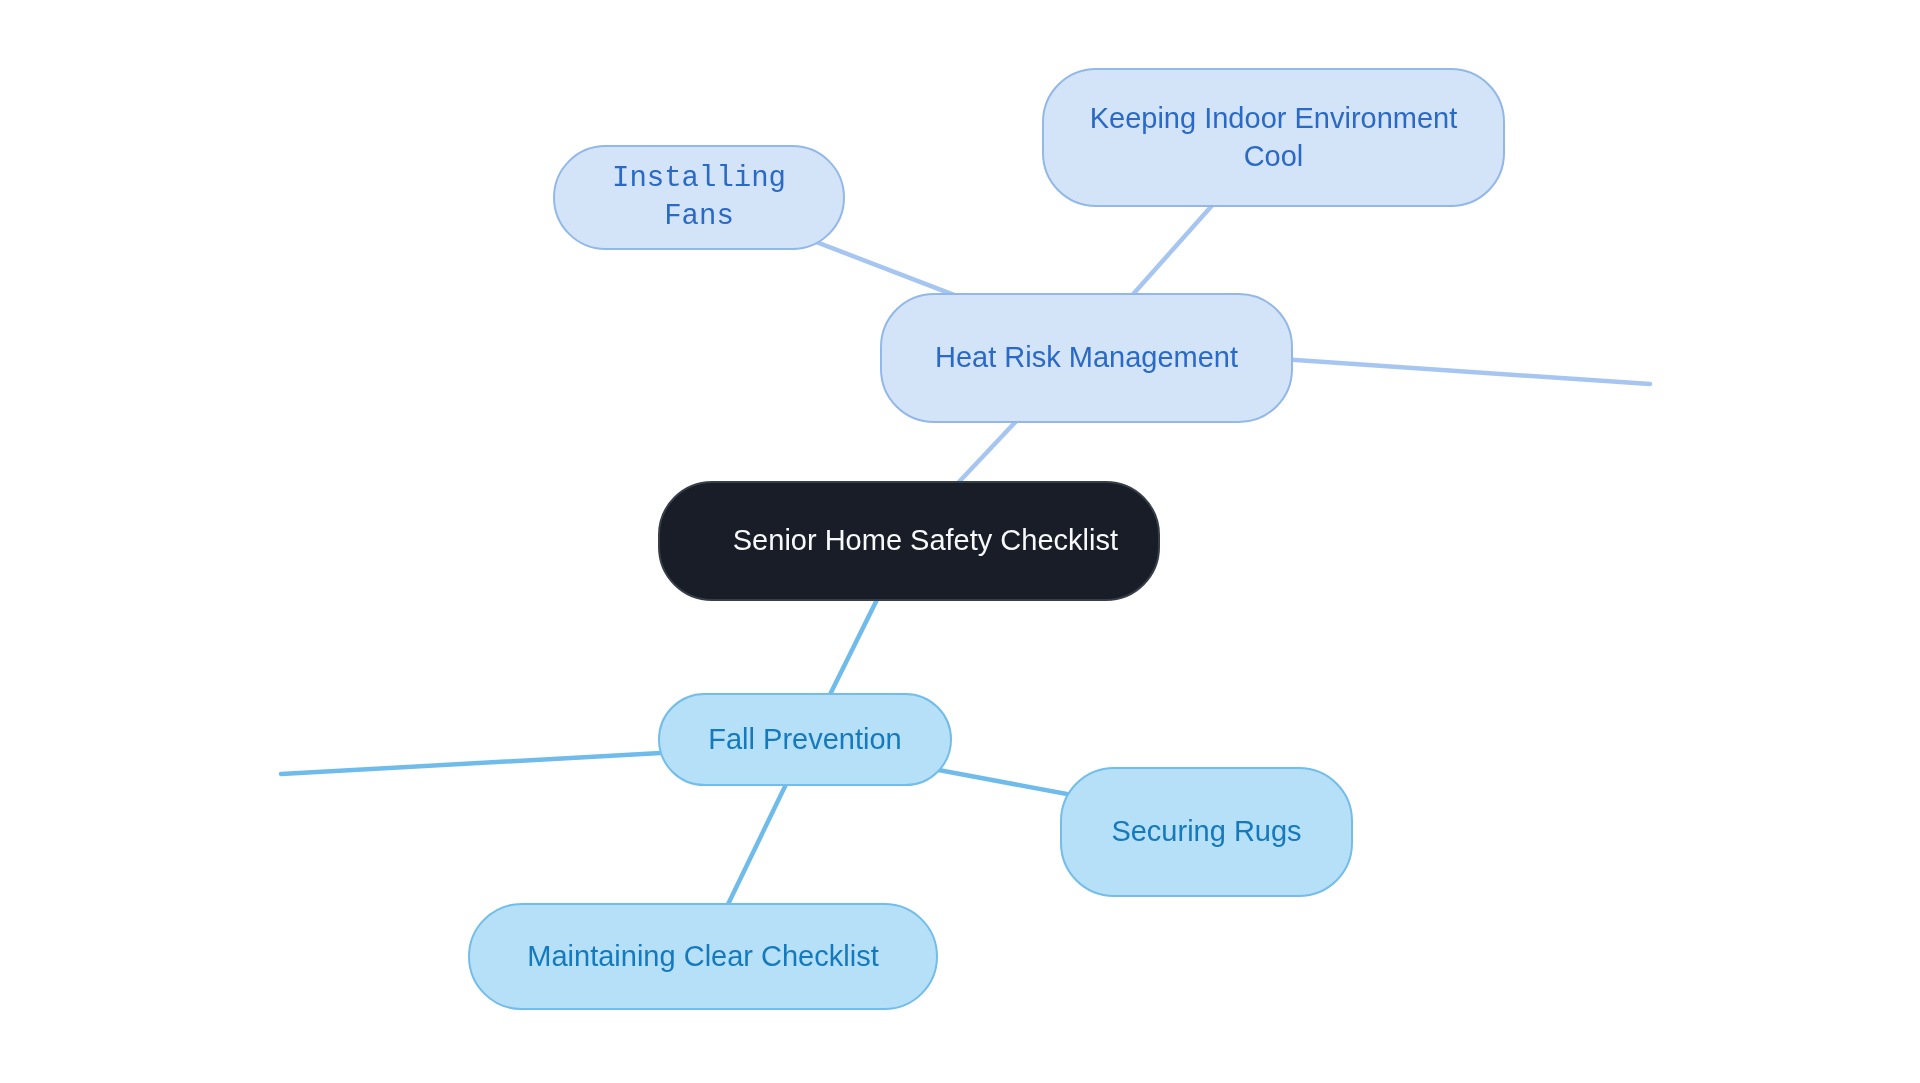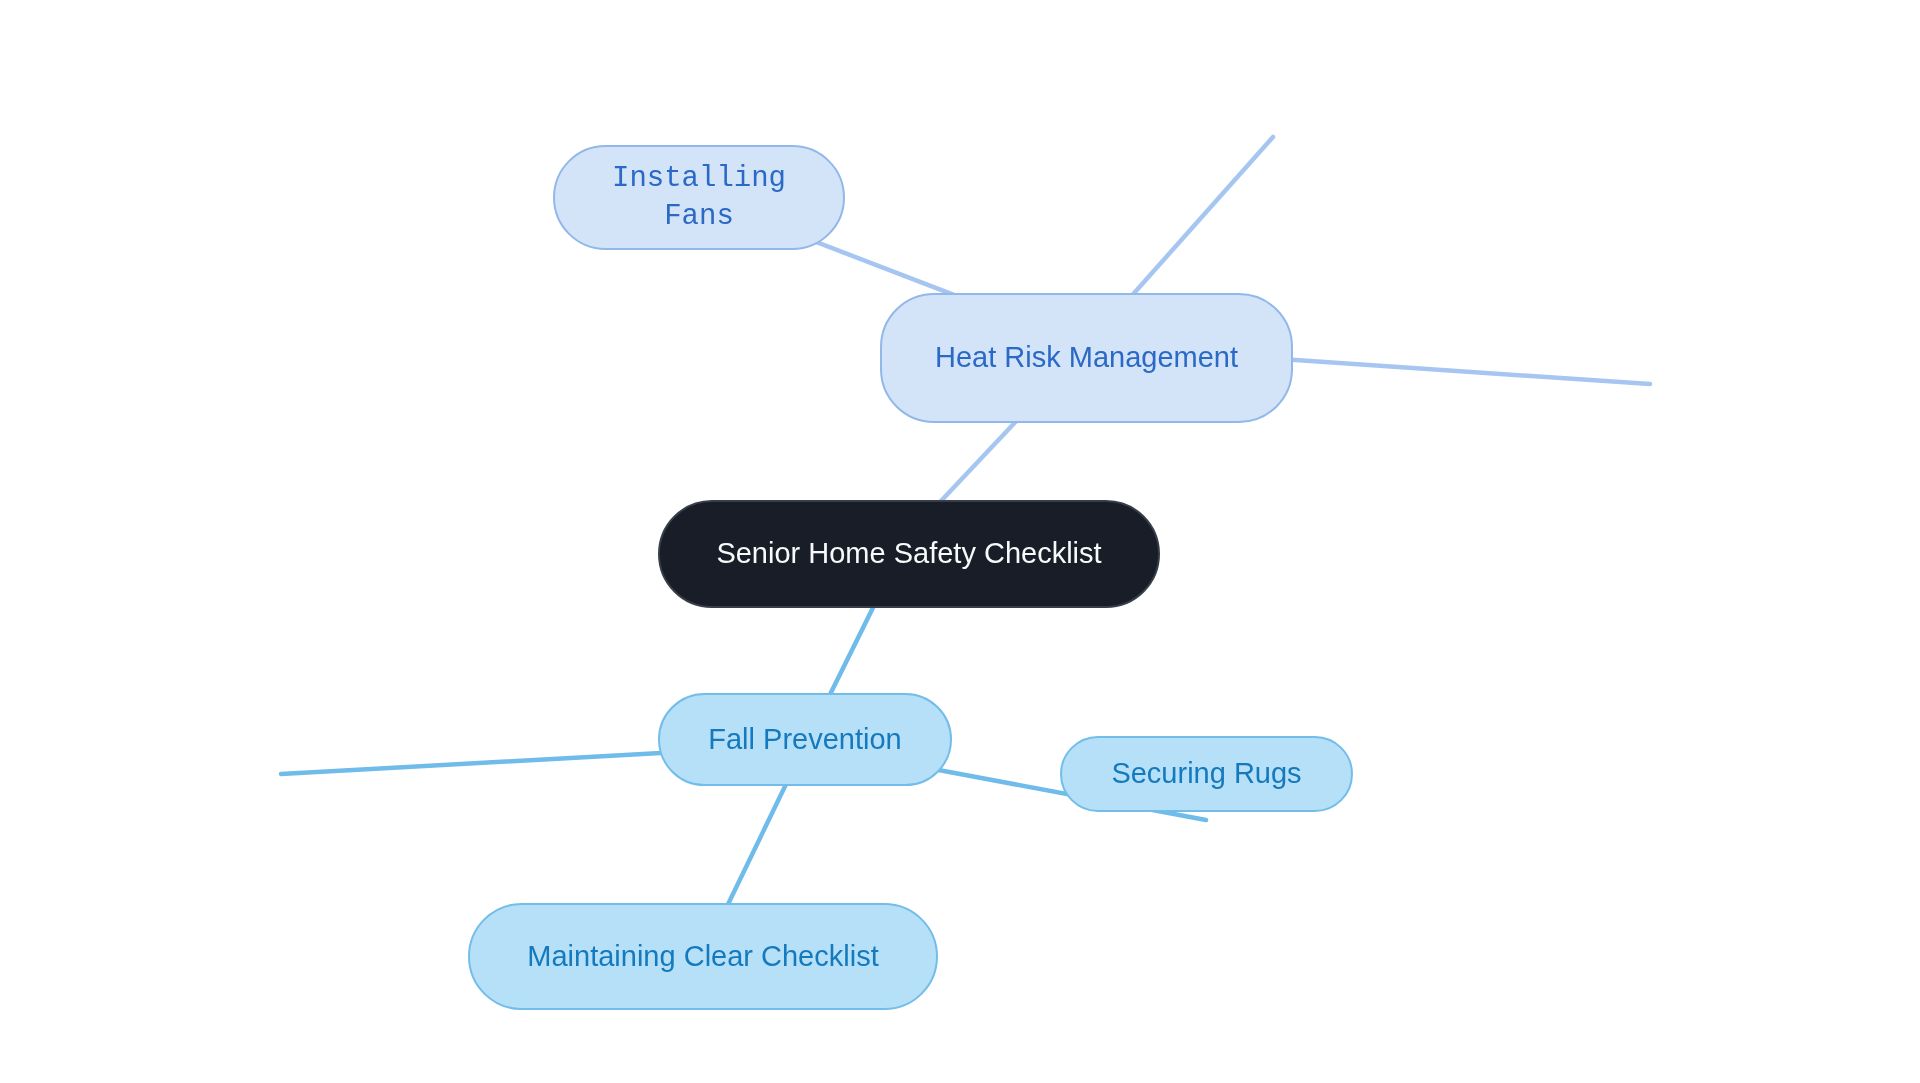--- a/index.html
+++ b/index.html
@@ -45,39 +45,39 @@
     text-align: center;
     font-size: 29px;
     line-height: 1.28;
     border-radius: 54px;
     padding: 0 40px;
   }
   .node-root {
     background: var(--root-fill);
     border: 2px solid var(--root-border);
     color: var(--root-text);
-    left: 658px; top: 500px; width: 502px; height: 108px;
+    left: 658px; top: 481px; width: 502px; height: 120px; justify-content: flex-end;
   }
   .branch-heat {
     background: var(--heat-fill);
     border: 2px solid var(--heat-border);
     color: var(--heat-text);
   }
   .branch-fall {
     background: var(--fall-fill);
     border: 2px solid var(--fall-border);
     color: var(--fall-text);
   }
   .node-heat       { left: 880px;  top: 293px; width: 413px; height: 130px; }
   .node-fans       { left: 553px;  top: 145px; width: 292px; height: 105px; font-family: Liberation Mono, monospace; }
   .node-cool       { left: 1042px; top: 68px;  width: 463px; height: 139px; }
   .node-hydration  { left: 1403px; top: 332px; width: 495px; height: 104px; }
   .node-fall       { left: 658px;  top: 693px; width: 294px; height: 93px; }
   .node-dangers    { left: 23px;   top: 720px; width: 517px; height: 108px; }
-  .node-rugs       { left: 1060px; top: 736px; width: 293px; height: 76px; justify-content: center; }
+  .node-rugs       { left: 1060px; top: 767px; width: 293px; height: 130px; justify-content: center; }
   .node-pathways   { left: 468px;  top: 903px; width: 470px; height: 107px; }
 </style>
 </head>
 <body>
 
 <div class="canvas">
 
   <svg class="edges" viewBox="0 0 1920 1083" xmlns="http://www.w3.org/2000/svg">
     <line class="edge-heat" x1="909" y1="535" x2="1087" y2="346"></line>
     <line class="edge-heat" x1="1087" y1="346" x2="699" y2="197"></line>
@@ -94,20 +94,23 @@
   </div>
 
   <div class="node branch-heat node-heat">
     <span>Heat Risk Management</span>
   </div>
 
   <div class="node branch-heat node-fans">
     <span>Installing Fans</span>
   </div>
 
+  <div class="node branch-heat node-cool">
+    <span>Keeping Indoor Environment Cool</span>
+  </div>
 
 
   <div class="node branch-fall node-fall">
     <span>Fall Prevention</span>
   </div>
 
 
   <div class="node branch-fall node-rugs">
     <span>Securing Rugs</span>
   </div>

